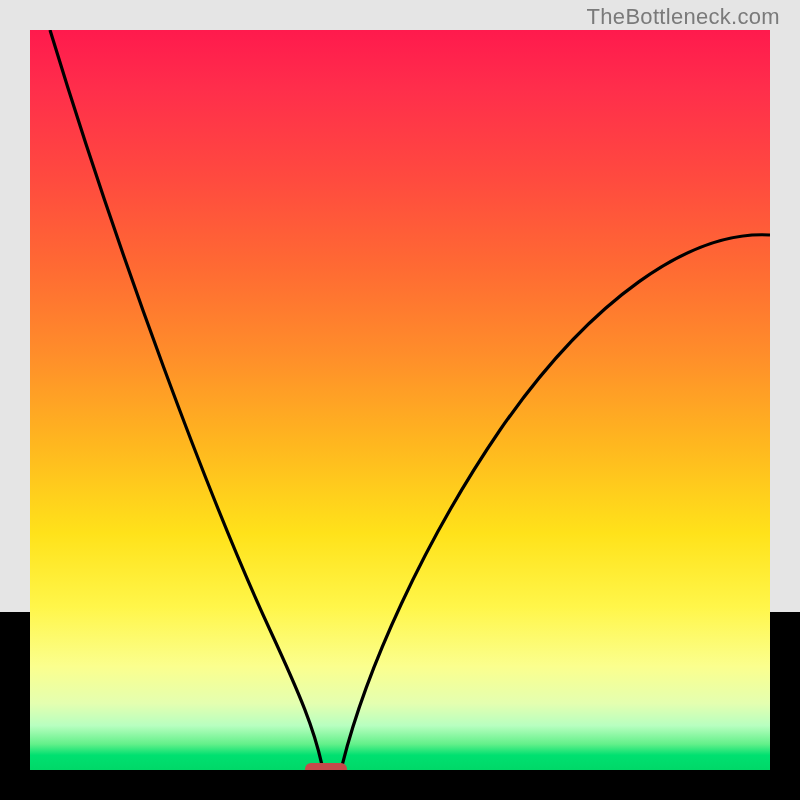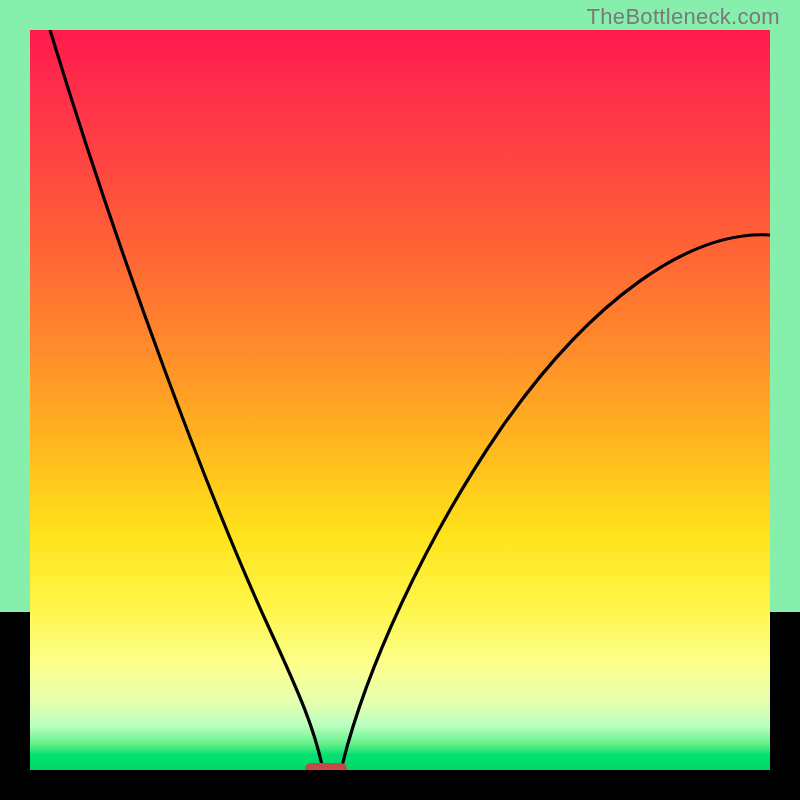--- a/index.html
+++ b/index.html
@@ -10,21 +10,21 @@
     overflow: hidden;
     background: #000;
     font-family: Arial, Helvetica, sans-serif;
   }
   .frame {
     position: absolute;
     left: 0;
     top: 0;
     width: 800px;
     height: 612px;
-    background: #86efac;
+    background: #e5e5e5;
   }
   .plot {
     position: absolute;
     left: 30px;
     top: 30px;
     width: 740px;
     height: 740px;
     overflow: hidden;
   }
   .gradient {

